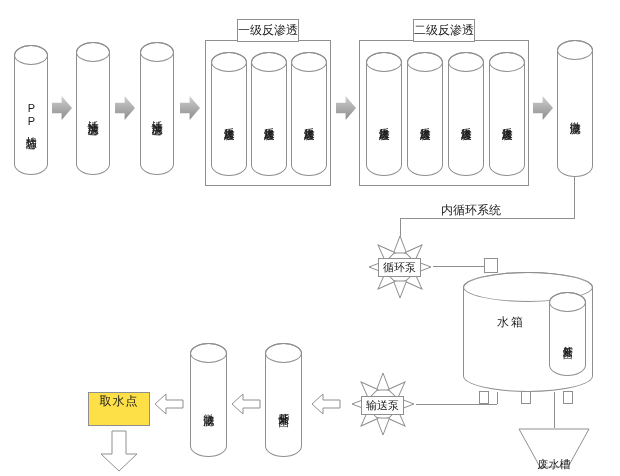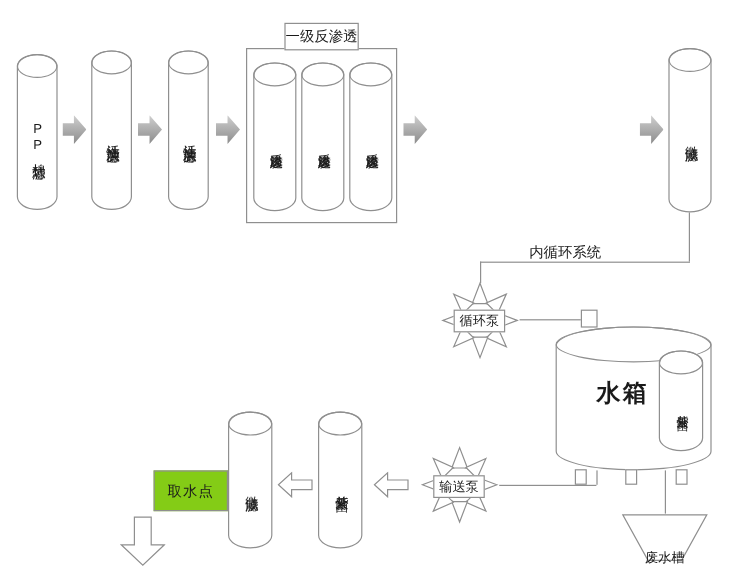--- a/index.html
+++ b/index.html
@@ -23,26 +23,26 @@
   .line { position:absolute; background:#8f8f8f; }
   .plain-label { position:absolute; font-size:12px; white-space:nowrap;text-align:center; }
 
   .pump { position:absolute; }
   .pump-label { position:absolute; border:1px solid #8f8f8f; background:#fff;
                 font-size:11px; padding:1px 4px; white-space:nowrap; }
 
   .tank { position:absolute; border:1px solid #8f8f8f; border-radius:50% / 16px; background:#fff; }
   .tank .lid { position:absolute; top:-1px; left:-1px; right:-1px; height:30px;
                border:1px solid #8f8f8f; border-radius:50%; }
-  .tank-label { position:absolute; font-size:20px; font-weight:bold; letter-spacing:2px; }
+  .tank-label { position:absolute; font-size:12px; font-weight:normal; letter-spacing:2px; }
   .nozzle { position:absolute; border:1px solid #8f8f8f; background:#fff; }
   .leg { position:absolute; border:1px solid #8f8f8f; background:#fff; }
 
-  .box { position:absolute; border:1px solid #8f8f8f; background:#84cc16;
-         display:flex; align-items:center; justify-content:center; font-size:12px; letter-spacing:1px;margin-left:40px; }
+  .box { position:absolute; border:1px solid #8f8f8f; background:#fde047;
+         display:flex; align-items:flex-start; justify-content:center; font-size:12px; letter-spacing:1px; }
   .svg-abs { position:absolute; }
   .funnel-label { position:absolute; font-size:11px; text-align:center; }
 </style>
 </head>
 <body>
 
 <div class="canvas">
 
   <div class="cyl" style="left:14px;top:45px;width:34px;height:130px">
     <div class="lid"></div>
@@ -76,20 +76,39 @@
       <div class="vtext">反渗透膜</div>
     </div>
     <div class="cyl" style="left:85px;top:11px;width:36px;height:124px">
       <div class="lid"></div>
       <div class="vtext">反渗透膜</div>
     </div>
   </div>
 
   <div class="arrow-r" style="left:336px;top:95px"></div>
 
+  <div class="stage" style="left:359px;top:40px;width:170px;height:146px">
+    <div class="stage-title">二级反渗透</div>
+    <div class="cyl" style="left:6px;top:11px;width:36px;height:124px">
+      <div class="lid"></div>
+      <div class="vtext">反渗透膜</div>
+    </div>
+    <div class="cyl" style="left:47px;top:11px;width:36px;height:124px">
+      <div class="lid"></div>
+      <div class="vtext">反渗透膜</div>
+    </div>
+    <div class="cyl" style="left:88px;top:11px;width:36px;height:124px">
+      <div class="lid"></div>
+      <div class="vtext">反渗透膜</div>
+    </div>
+    <div class="cyl" style="left:129px;top:11px;width:36px;height:124px">
+      <div class="lid"></div>
+      <div class="vtext">反渗透膜</div>
+    </div>
+  </div>
 
   <div class="arrow-r" style="left:533px;top:95px"></div>
 
   <div class="cyl" style="left:557px;top:40px;width:36px;height:137px">
     <div class="lid"></div>
     <div class="vtext">微滤膜</div>
   </div>
 
   <div class="line" style="left:574px;top:177px;width:1px;height:41px"></div>
   <div class="line" style="left:400px;top:218px;width:175px;height:1px"></div>

